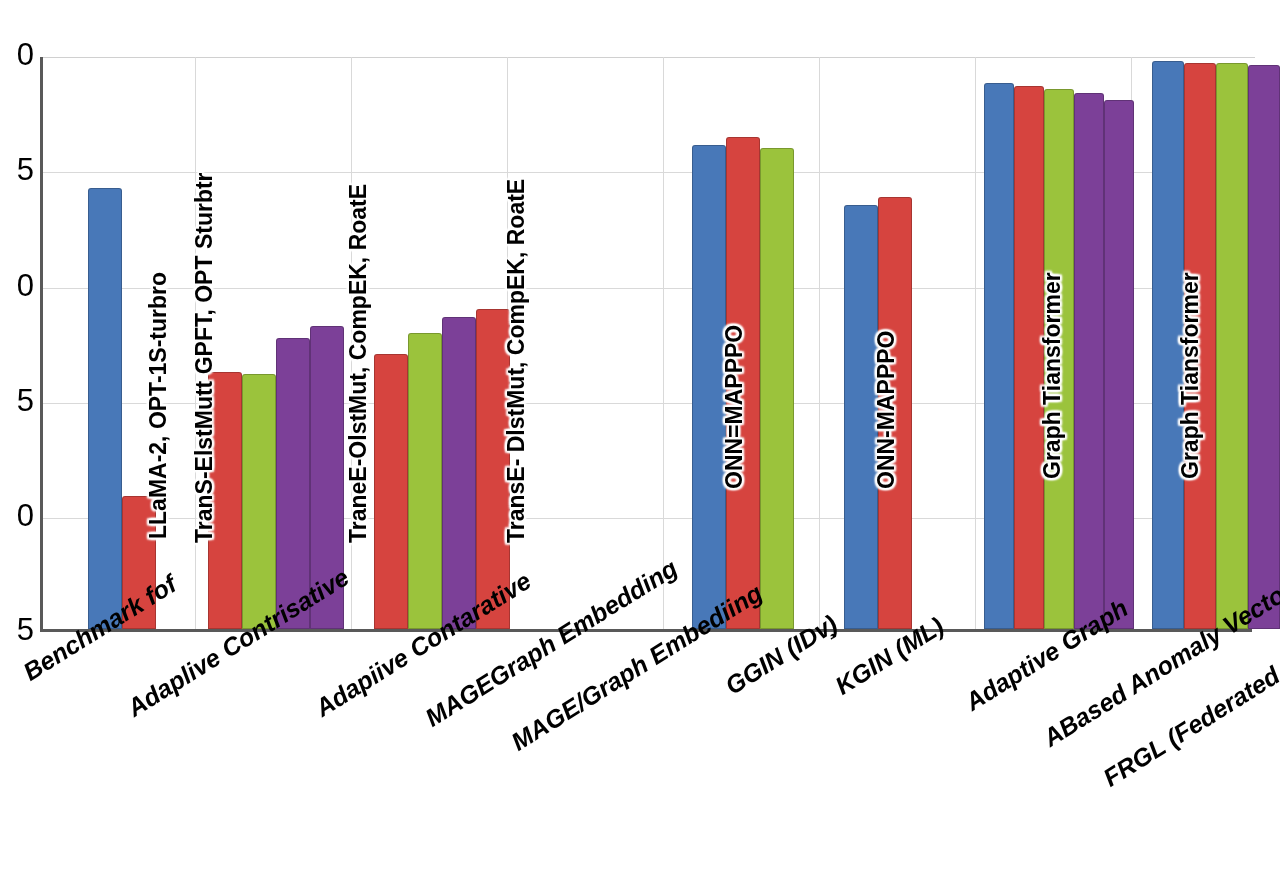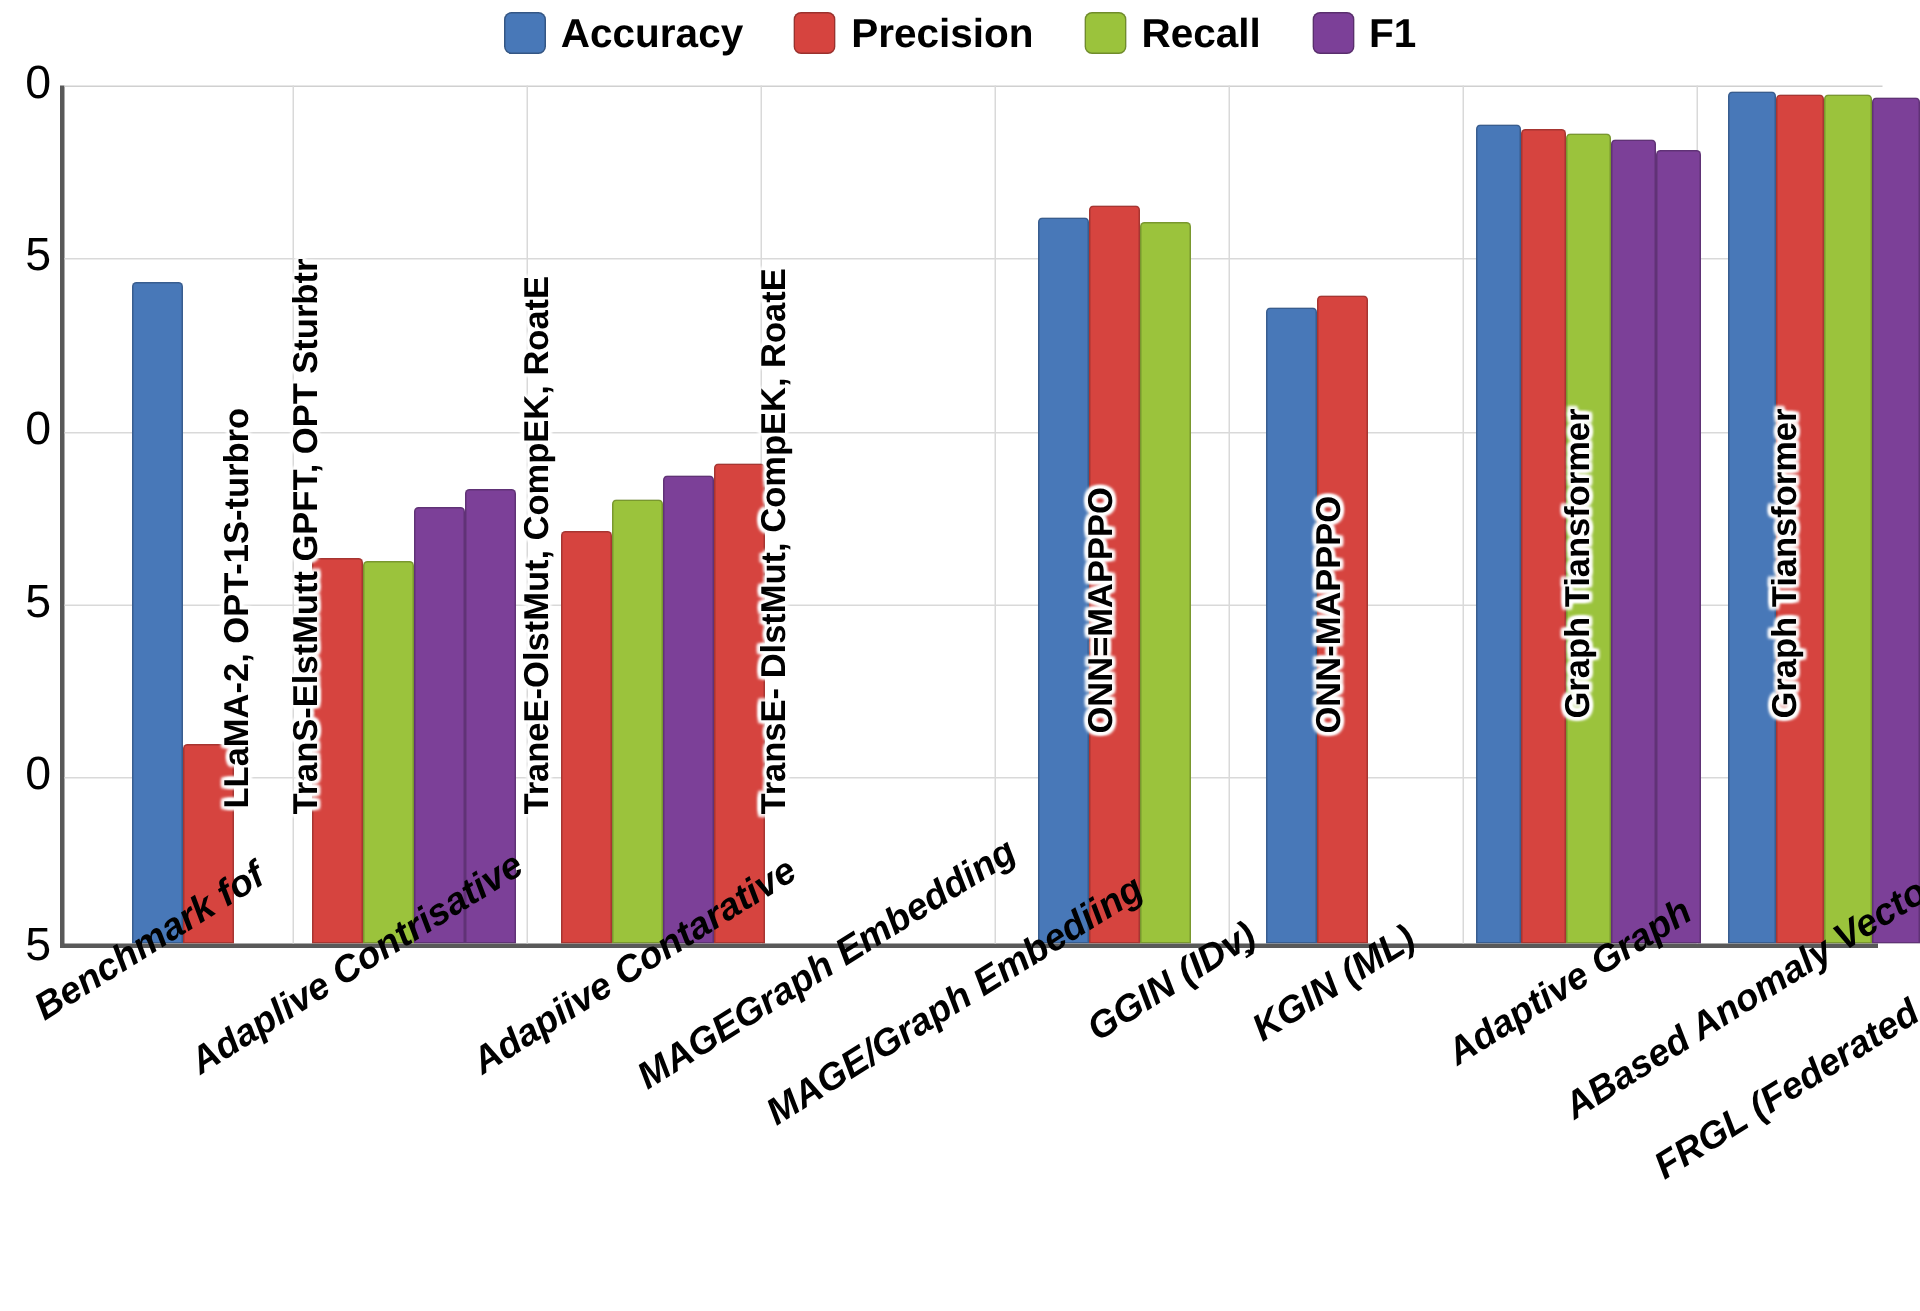--- a/index.html
+++ b/index.html
@@ -51,38 +51,20 @@
   .xlabels{position:absolute;left:0;top:636px;width:1280px;height:238px;}
   .xlab{position:absolute;transform-origin:left top;
         transform:rotate(-32deg);white-space:nowrap;
         font-size:25px;font-weight:bold;font-style:italic;color:#000;}
 </style>
 </head>
 <body>
 
 <div id="root">
 
-  <div class="legend" id="legend">
-      <div class="legend-item">
-        <div class="legend-swatch" style="background: rgb(72, 120, 184);"></div>
-        <span class="legend-label">Accuracy</span>
-      </div>
-      <div class="legend-item">
-        <div class="legend-swatch" style="background: rgb(214, 68, 63);"></div>
-        <span class="legend-label">Precision</span>
-      </div>
-      <div class="legend-item">
-        <div class="legend-swatch" style="background: rgb(155, 195, 60);"></div>
-        <span class="legend-label">Recall</span>
-      </div>
-      <div class="legend-item">
-        <div class="legend-swatch" style="background: rgb(124, 64, 152);"></div>
-        <span class="legend-label">F1</span>
-      </div>
-    </div>
 
   <div id="yticks">
       <div class="ytick" style="top: 39px;">0</div>
       <div class="ytick" style="top: 154px;">5</div>
       <div class="ytick" style="top: 270px;">0</div>
       <div class="ytick" style="top: 385px;">5</div>
       <div class="ytick" style="top: 500px;">0</div>
       <div class="ytick" style="top: 614px;">5</div>
     </div>
 

